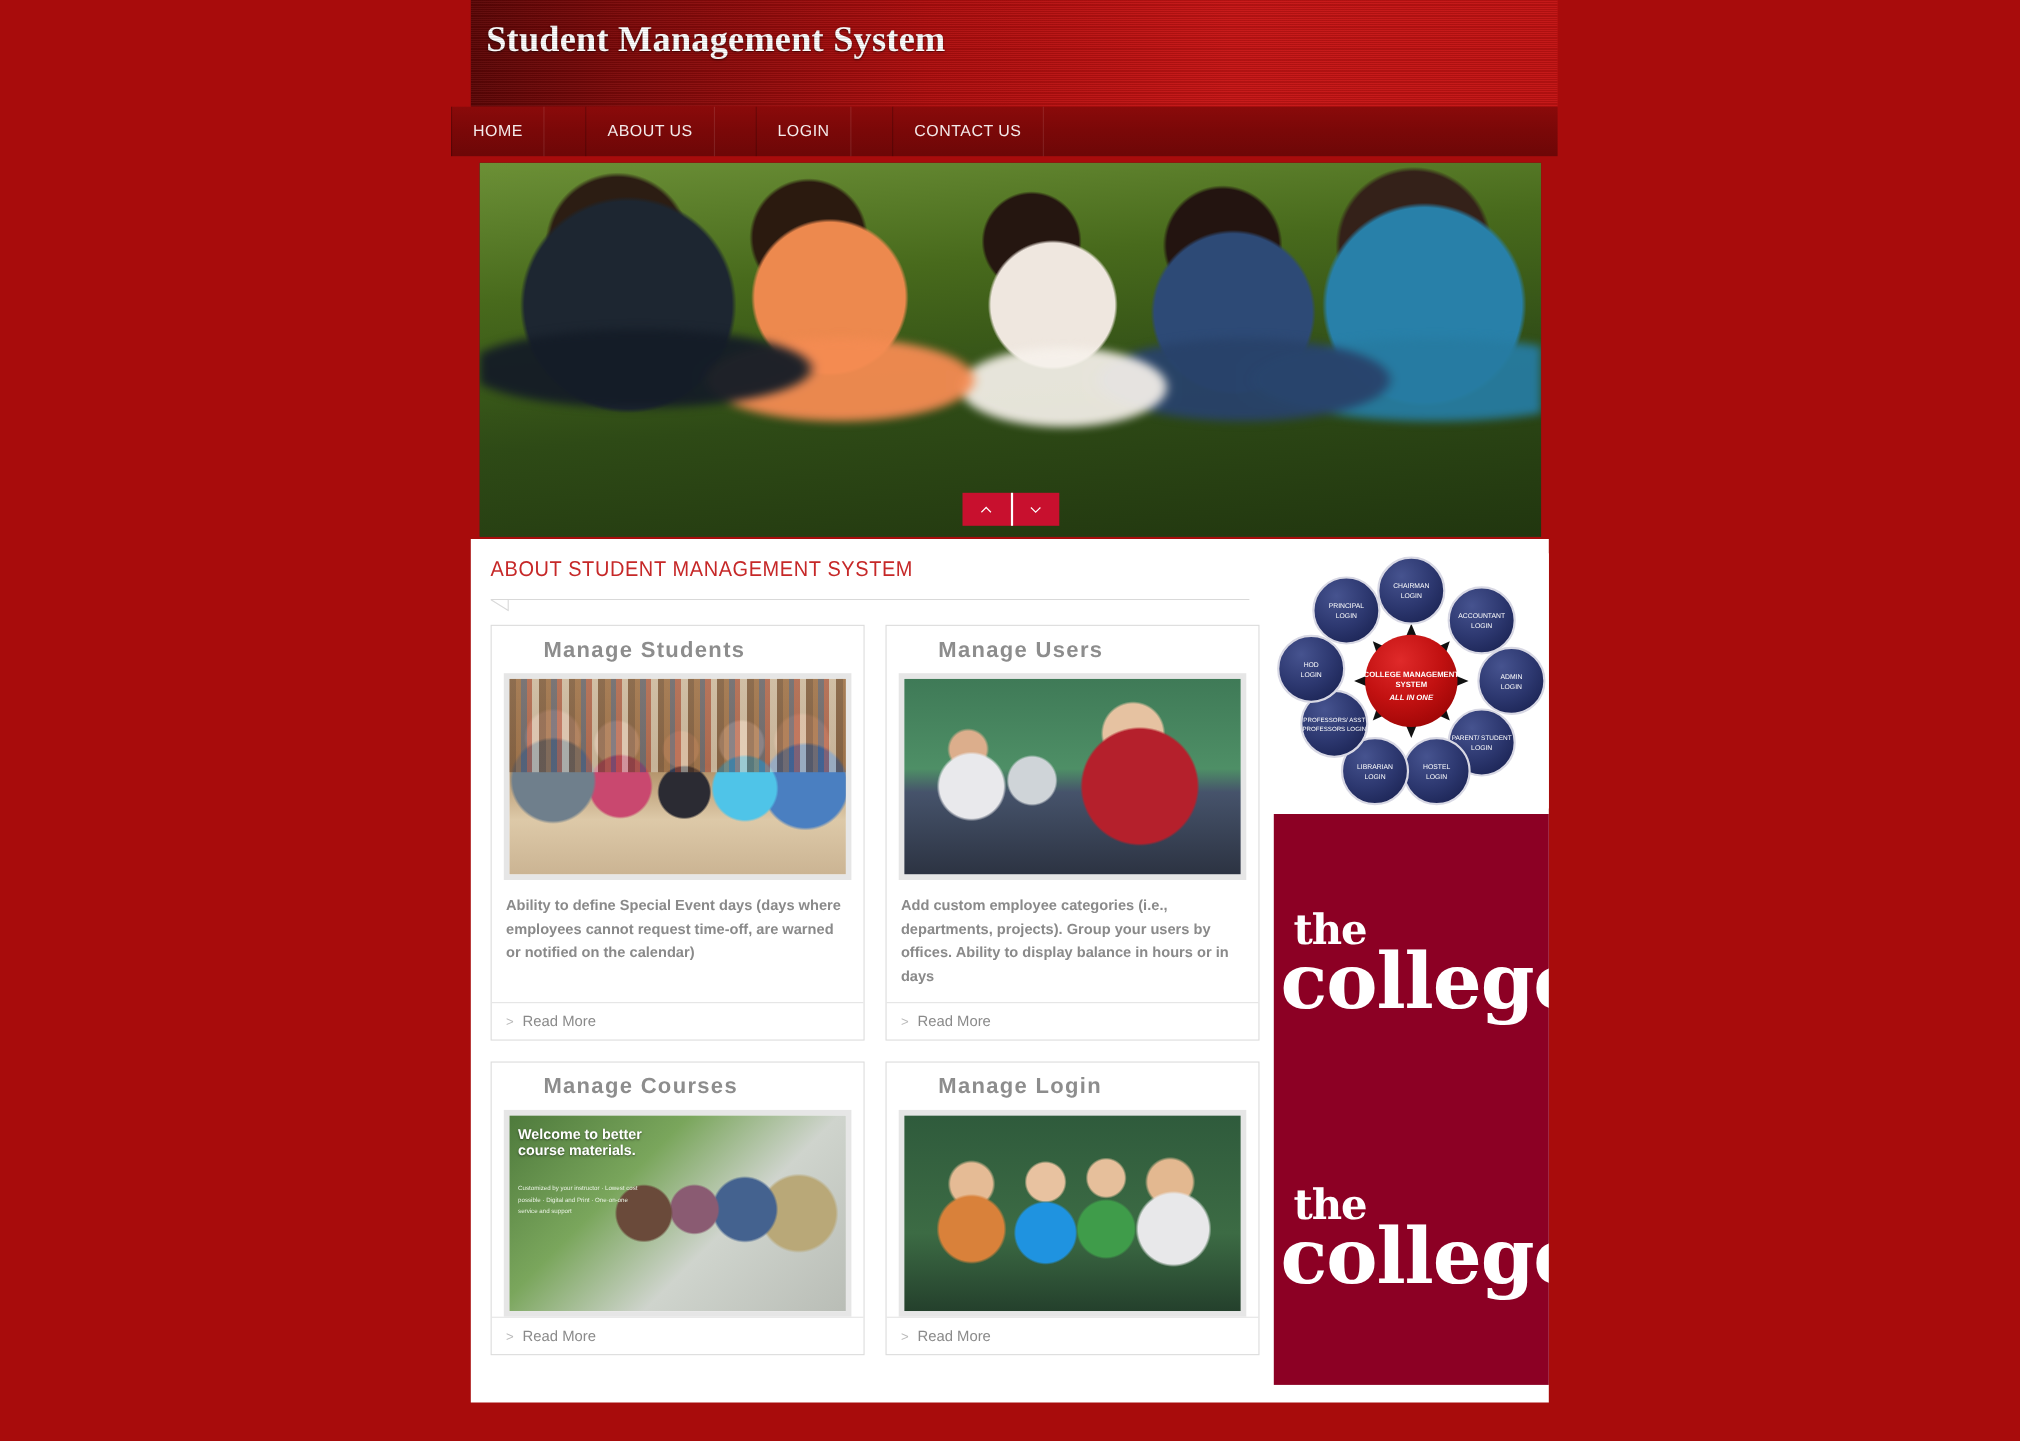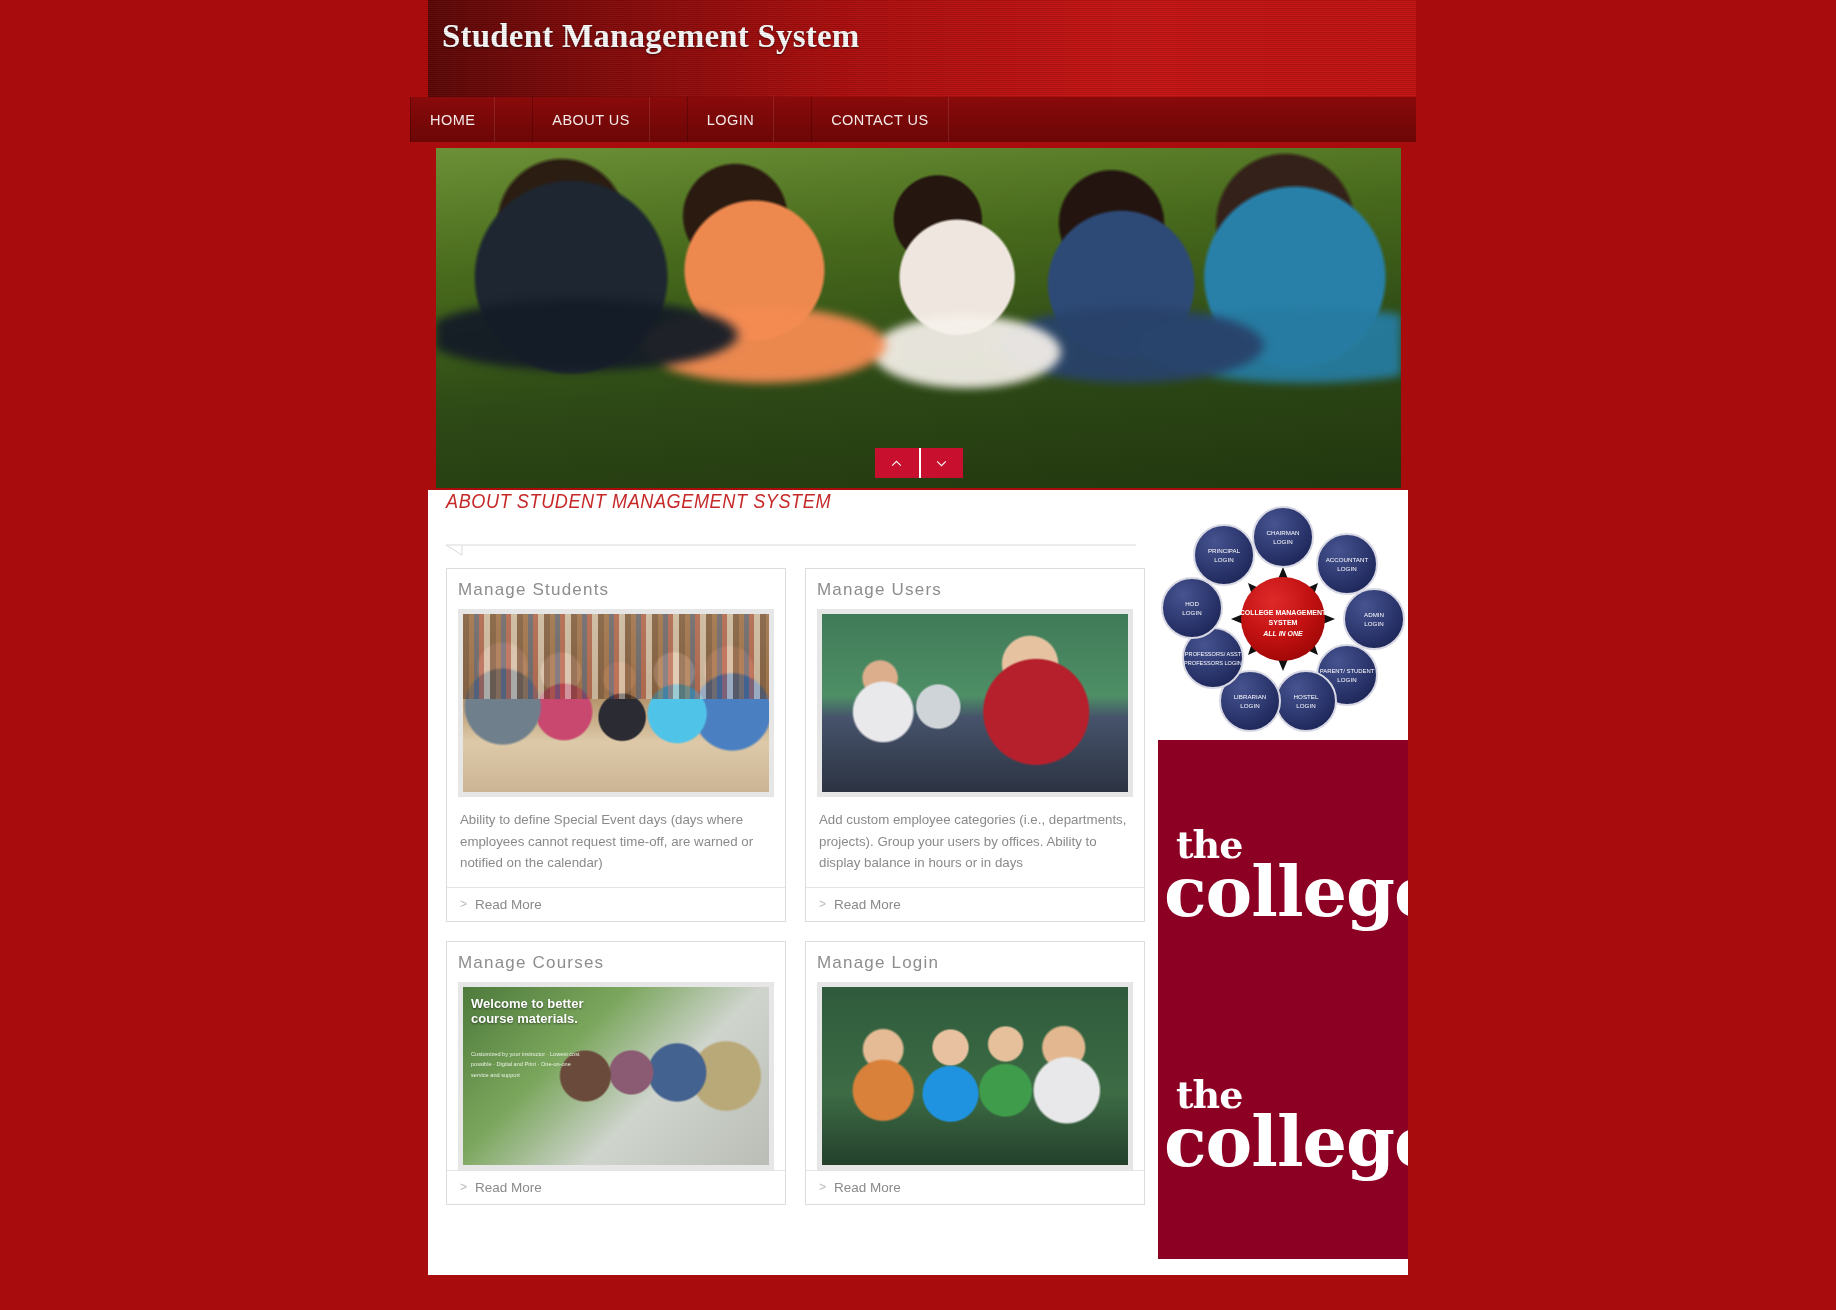--- a/index.html
+++ b/index.html
@@ -100,21 +100,21 @@
   .slider-btn + .slider-btn{ border-left:2px solid #fff; }
   .chev{ width:13px; height:13px; }
 
   
   .content-panel{
     position:absolute; left:428px; top:490px; width:980px; height:785px;
     background:#ffffff;
   }
 
   .section-head{
-    position:absolute; left:18px; top:0; width:680px;font-style:italic;
+    position:absolute; left:18px; top:17px; width:680px;
   }
   .section-title{
     font-family:"Liberation Sans Narrow","Liberation Sans",sans-serif;
     font-size:19.5px; color:#c62828; letter-spacing:.6px;
     text-transform:uppercase; font-weight:400;
     transform:scaleX(.93); transform-origin:left center;
     white-space:nowrap;
   }
   .section-rule{
     position:absolute; left:18px; top:54px; width:690px; height:12px;
@@ -126,31 +126,32 @@
     display:flex; flex-wrap:wrap; gap:19px;
   }
   .card{
     width:340px;
     border:1px solid #dcdcdc;
     background:#fff;
     padding:11px 11px 0 11px;
     display:flex; flex-direction:column;
   }
   .card-title{
-    font-size:17px; color:#8d8d8d; letter-spacing:1.2px;
-    font-weight:400; margin-bottom:9px;
+    font-size:20px; color:#8d8d8d; letter-spacing:1.2px;
+    font-weight:700; margin-bottom:9px;margin-left:36px;
   }
   .card-photo{
     width:100%; height:188px; border:5px solid #e6e6e6; background:#ccc;
     position:relative; overflow:hidden;
   }
   .card-desc{
     font-size:13.3px; line-height:1.62; color:#8a8a8a;
     padding:12px 2px 13px 2px;
     flex:1 1 auto;
+    font-weight:bold;
   }
   .card-more{
     border-top:1px solid #e4e4e4;
     margin:0 -11px; padding:9px 13px 9px 13px;
     font-size:13.5px; color:#8a8a8a;
     display:flex; align-items:center; gap:8px;
     cursor:pointer;
   }
   .card-more .gt{ color:#b9b9b9; font-size:12px; }
 

